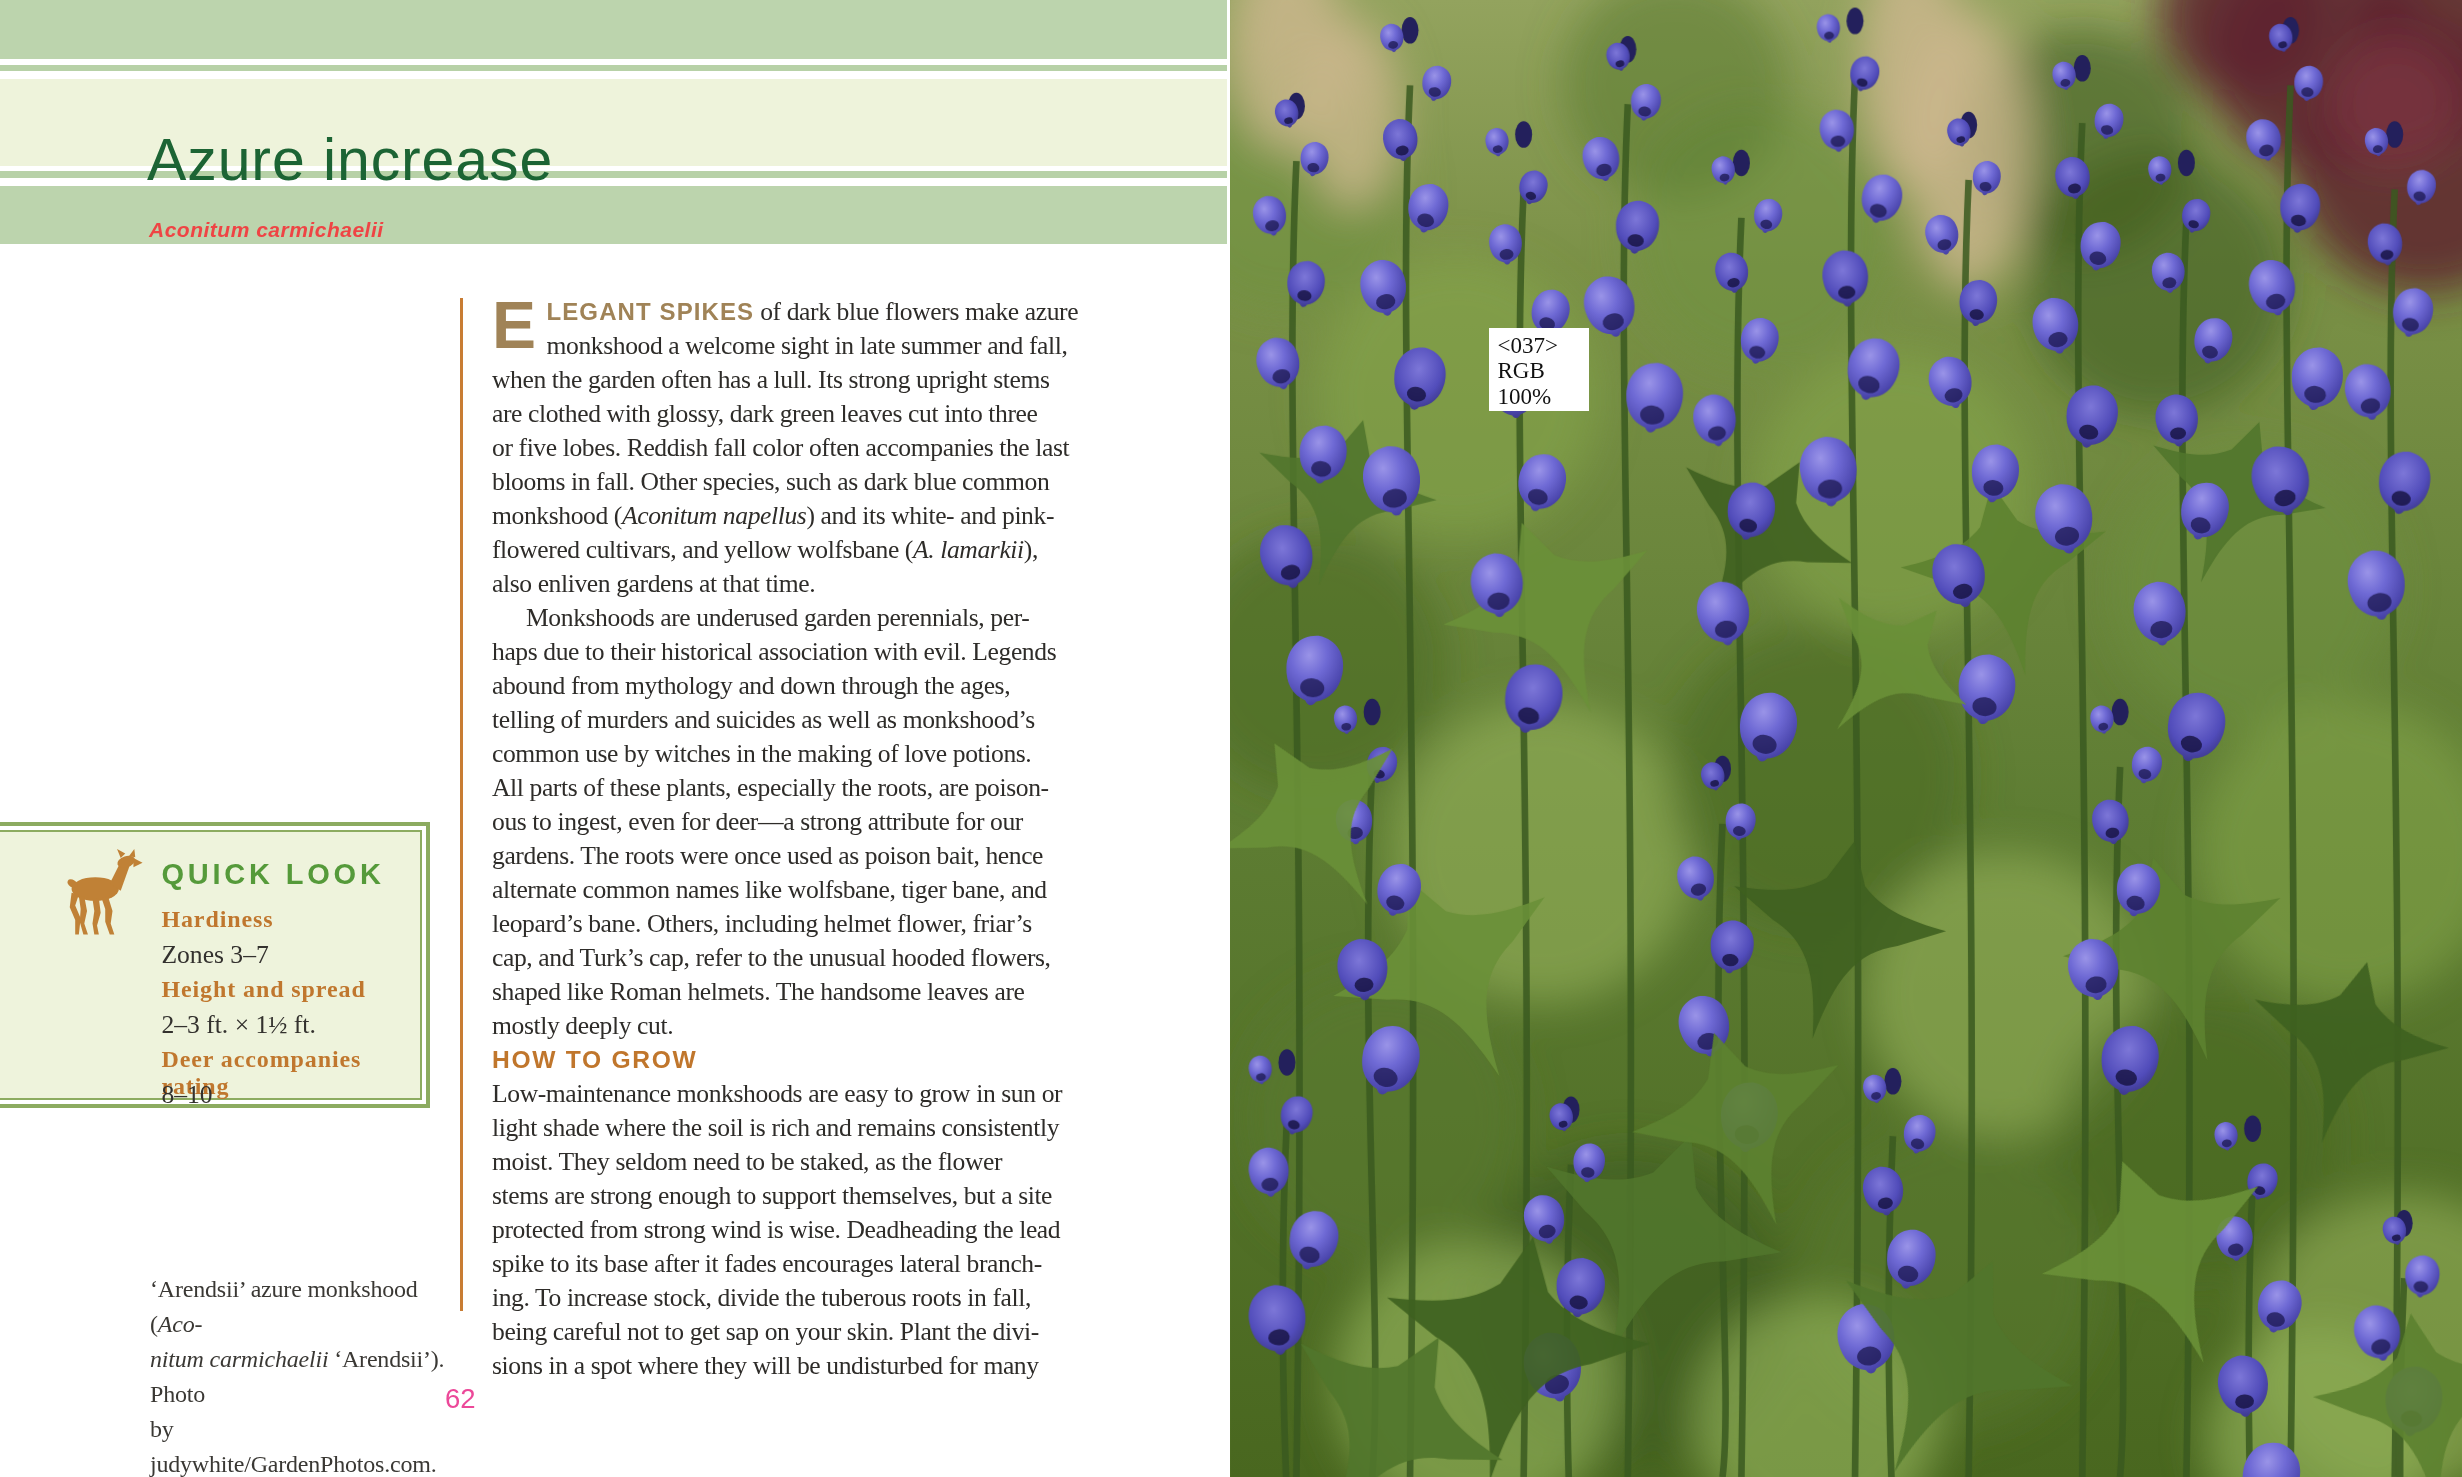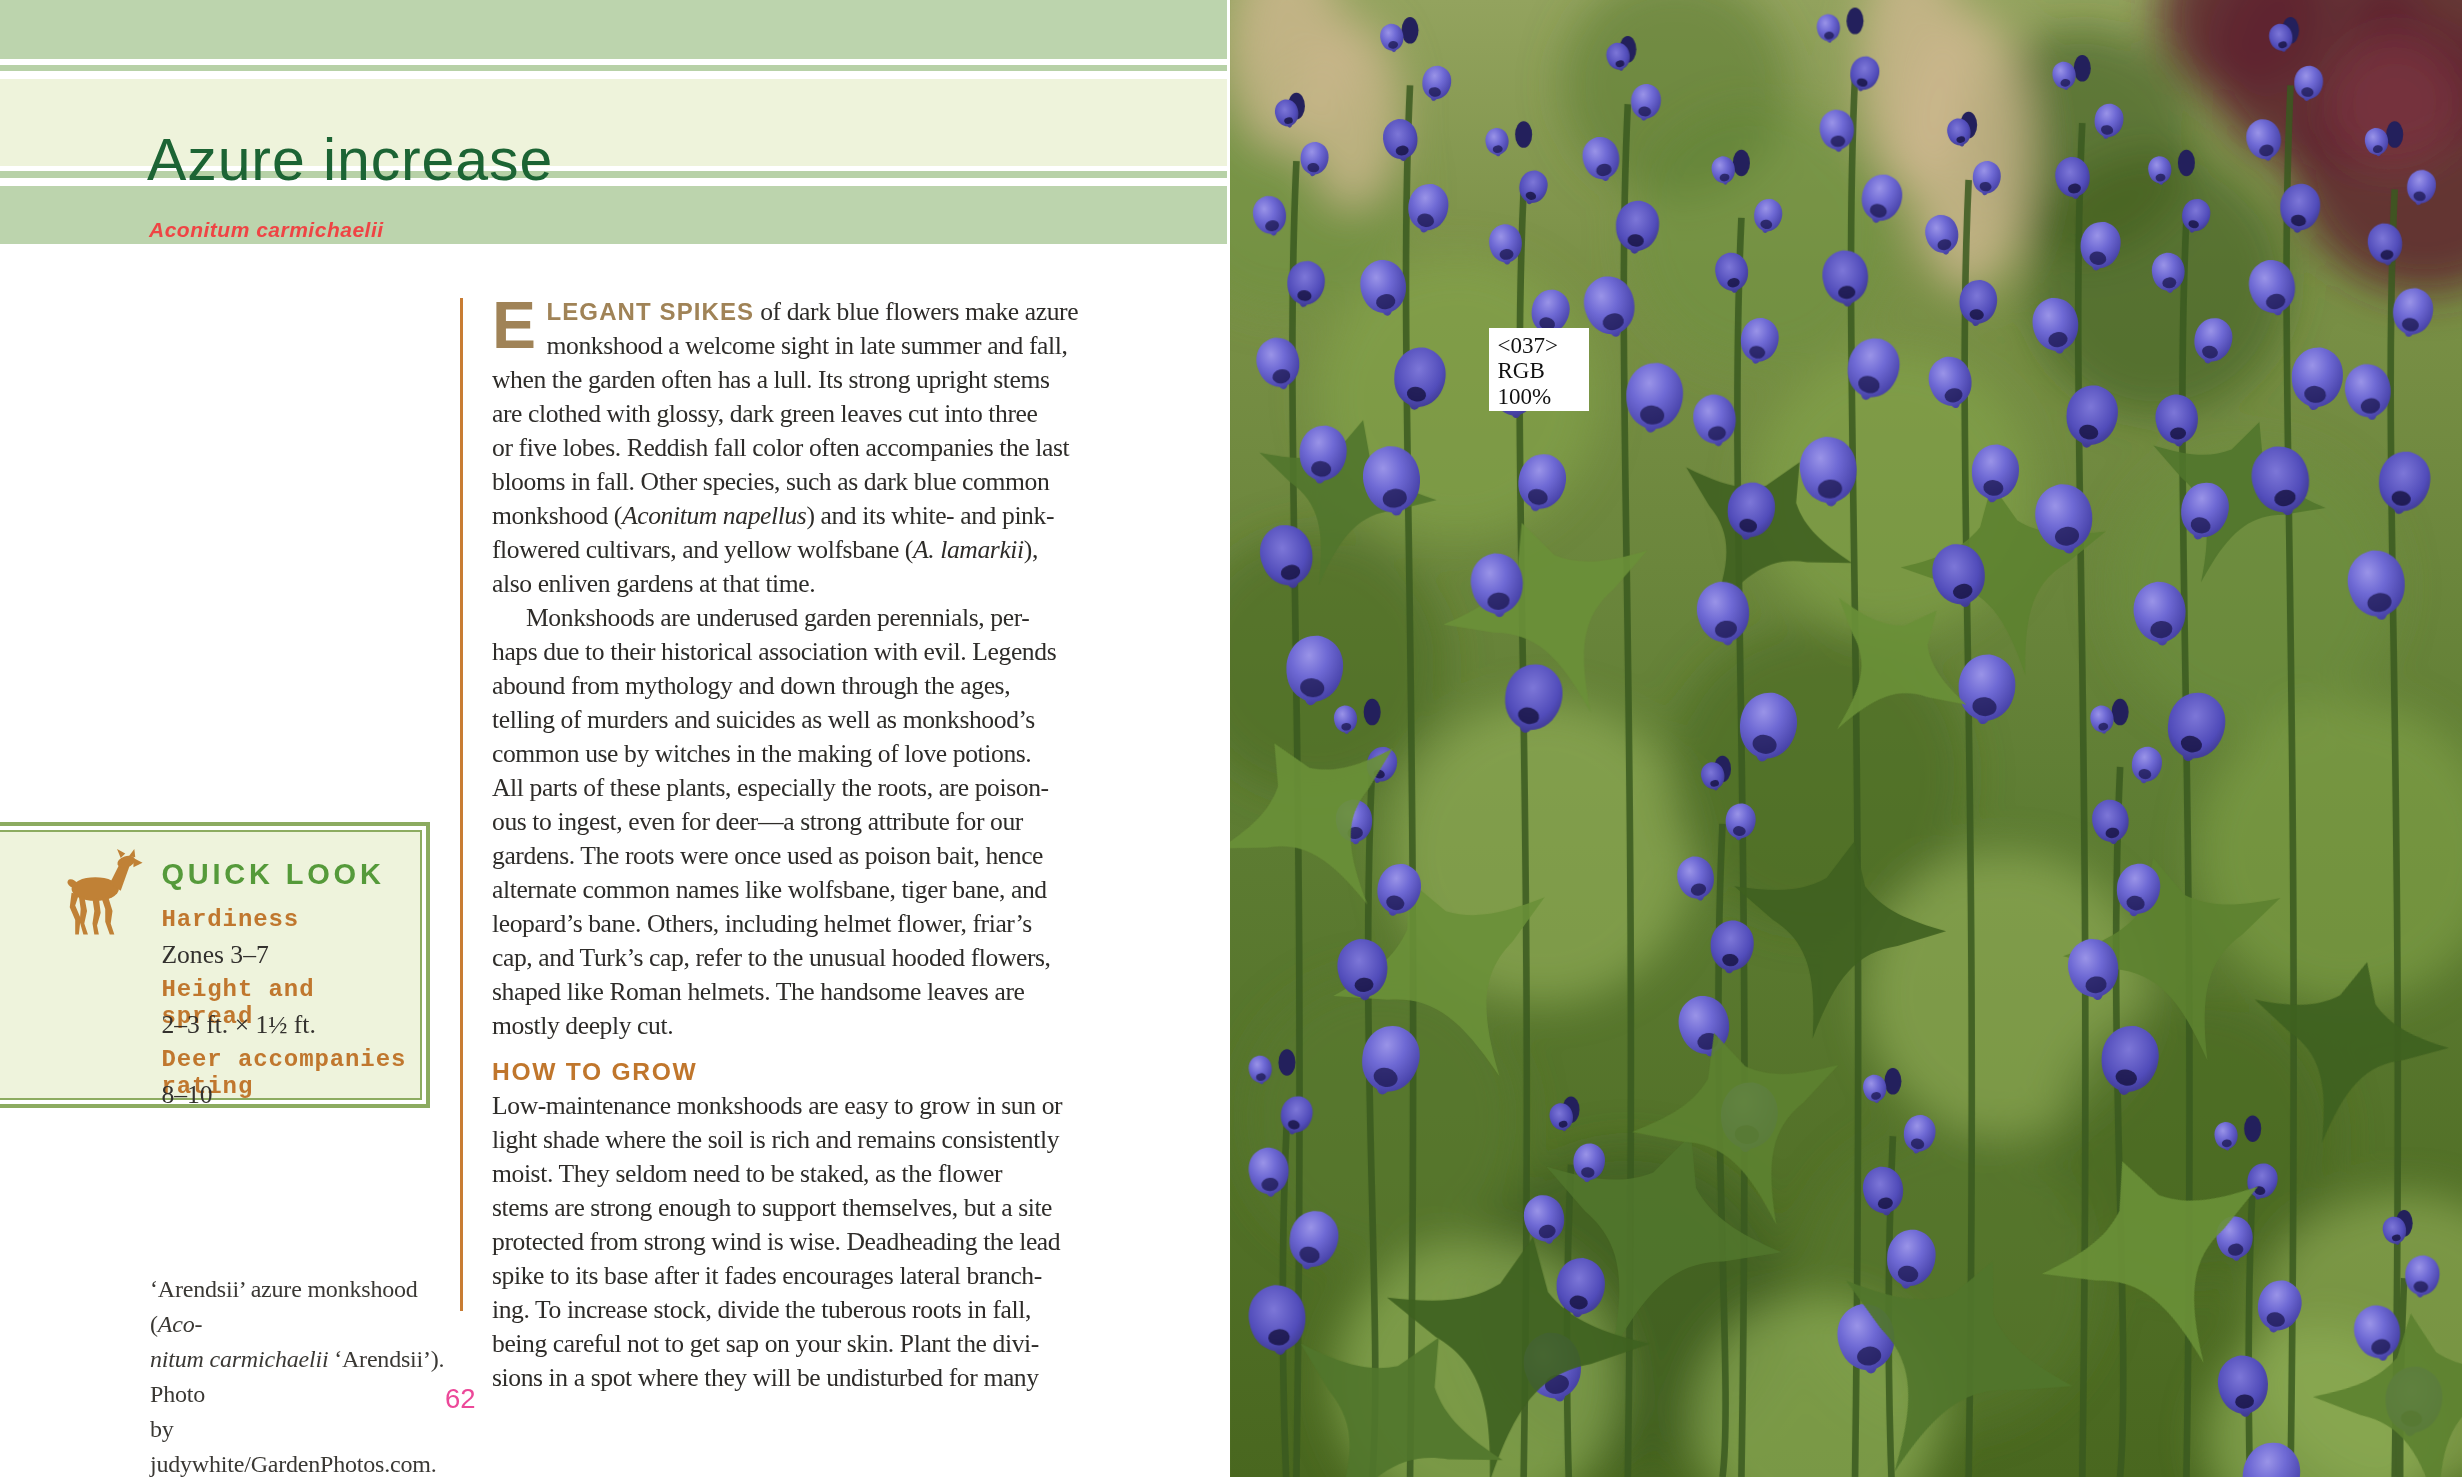--- a/index.html
+++ b/index.html
@@ -41,41 +41,41 @@
     font-family:"Liberation Sans", sans-serif;font-weight:600;
     font-size:66px;line-height:61px;color:#a08357;margin-right:9.5px;
   }
   .leadin{
     font-family:"Liberation Sans", sans-serif;font-weight:600;
     font-size:24px;color:#a08357;letter-spacing:1.1px;
   }
   .p2-indent{text-indent:34px;}
   .how-heading{
     font-family:"Liberation Sans", sans-serif;font-weight:600;
-    font-size:24.6px;line-height:34px;color:#c0762c;letter-spacing:1.7px;text-indent:0;margin-top:12px;
+    font-size:24.6px;line-height:34px;color:#c0762c;letter-spacing:1.7px;text-indent:0;
   }
   .article i{font-style:italic;}
 
   
   .ql-outer{
     position:absolute;left:-11.4px;top:822px;width:441px;height:286px;
     border:4.7px solid #8cab60;background:#ffffff;box-sizing:border-box;
   }
   .ql-inner{
     position:absolute;left:3.8px;top:3.8px;right:3.8px;bottom:3.8px;
     border:2.8px solid #8cab60;background:#eef3dc;box-sizing:border-box;
   }
   .ql-title{
     position:absolute;left:163px;top:26.5px;
     font-family:"Liberation Sans", sans-serif;font-weight:600;
     font-size:29px;color:#559a3a;letter-spacing:3.8px;
   }
   .ql-label{
     position:absolute;left:163px;
-    font-family:Liberation Mono, monospace;font-weight:600;
+    font-family:Liberation Serif, serif;font-weight:600;
     font-size:24px;color:#c0772e;letter-spacing:0.9px;
   }
   .ql-value{
     position:absolute;left:163px;
     font-family:"Liberation Serif", serif;font-size:25.6px;color:#33312e;
   }
   .deer{position:absolute;left:59px;top:17px;width:91px;height:91px;}
 
   
   .caption{

